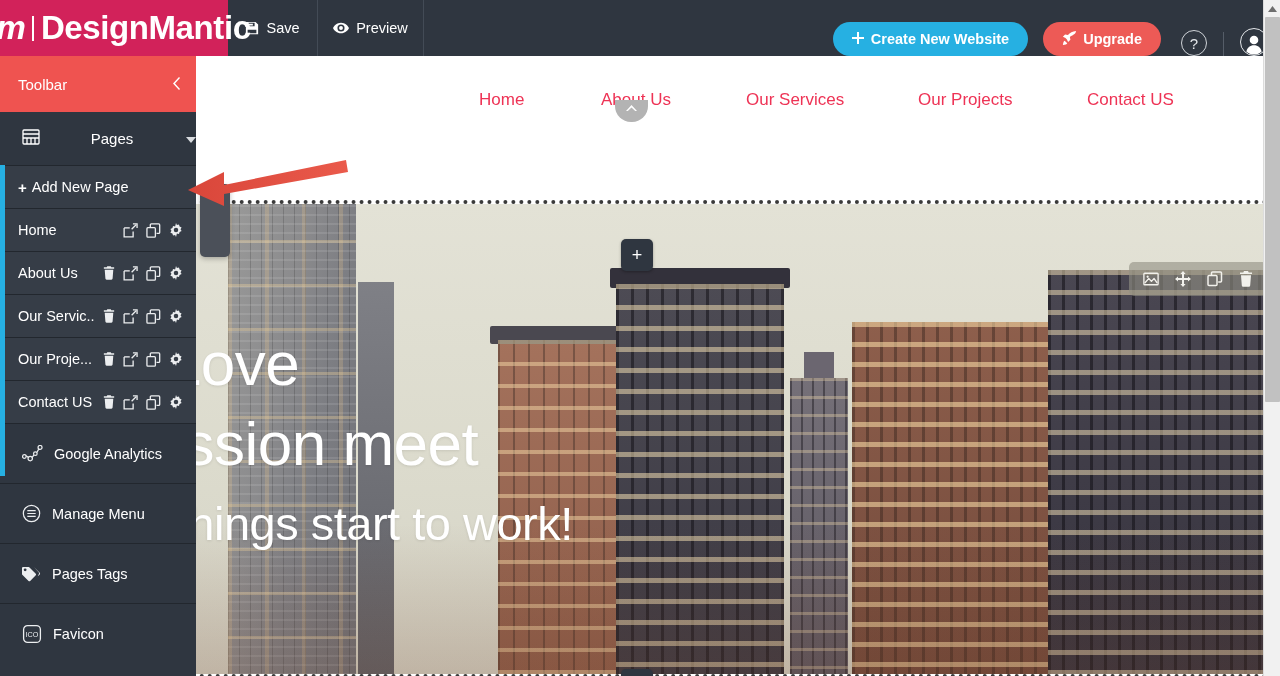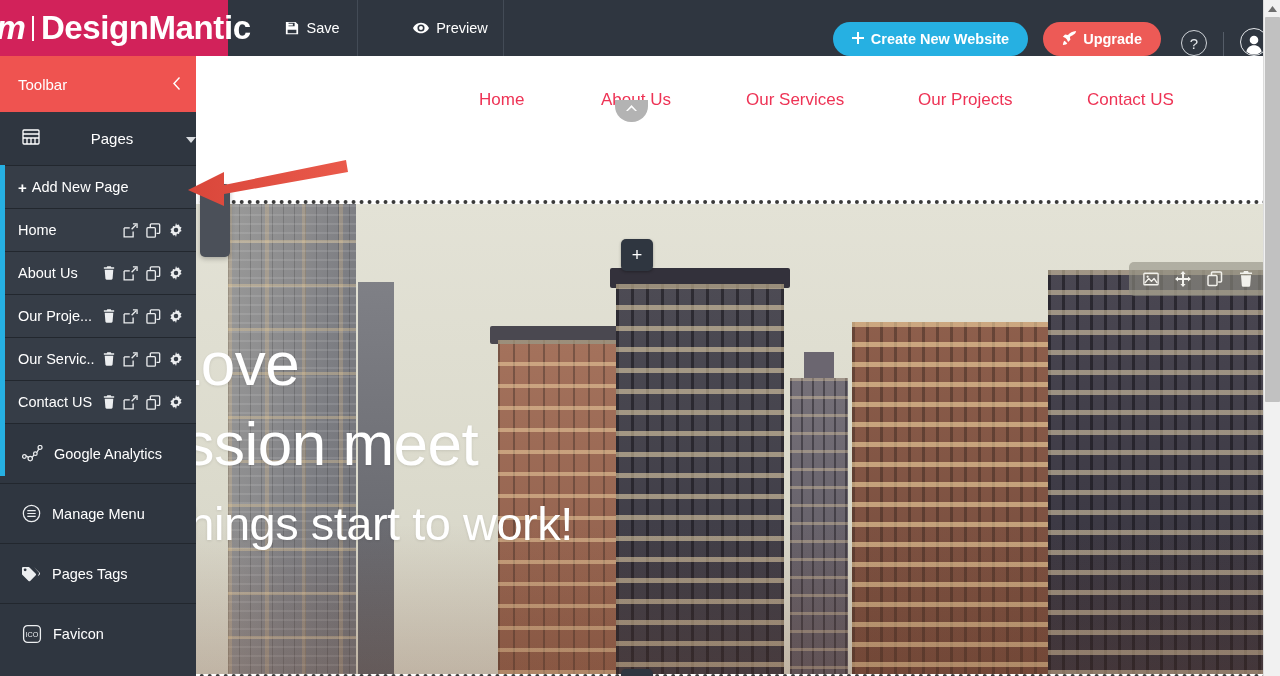--- a/index.html
+++ b/index.html
@@ -20,21 +20,21 @@
     width:228px; height:56px; background:#d2225a;
     display:flex; align-items:center; justify-content:center;
   }
   .logo-text { display:flex; align-items:center; color:#fff; font-size:33px; font-weight:bold; letter-spacing:-0.4px; }
   .logo-dm { font-style:italic; font-weight:bold; letter-spacing:-1px; }
   .logo-sep { width:2px; height:25px; background:#fff; margin:0 7px; display:inline-block; }
 
   .hbtn {
     display:flex; align-items:center; justify-content:center; gap:7px;
     color:#ffffff; font-size:14.5px; cursor:pointer;
-    border-right:1px solid #434b56; width:90px; height:56px;margin-left:40px;
+    border-right:1px solid #434b56; width:90px; height:56px;
   }
   .hbtn:first-of-type { border-left:1px solid #434b56; }
   .hbtn.save { width:90px; }
   .hbtn.preview { width:106px; }
   .hbtn.publish { width:102px; }
   .hbtn svg { display:block; }
 
   .header-spacer { flex:1; }
   .header-right { display:flex; align-items:flex-end; gap:4px; padding-right:12px; }
   .pill {
@@ -438,21 +438,21 @@
         <span>
             <svg width="14" height="14" viewBox="0 0 16 16" fill="#eceef0">
               <path d="M8 0l1 2.2 2.4-.6.7 2.4 2.3 1-1.2 2.1 1.2 2.1-2.3 1-.7 2.4-2.4-.6L8 16l-1-2.2-2.4.6-.7-2.4-2.3-1L2.8 8.9 1.6 6.8l2.3-1 .7-2.4 2.4.6z"></path>
               <circle cx="8" cy="8" r="2.6" fill="#363d47"></circle>
             </svg>
           </span>
       </span>
     </div>
 
     <div class="sb-item">
-      <span class="label">Our Proje...</span>
+      <span class="label">Our Servic..</span>
       <span class="sb-icons">
         <span>
             <svg width="12" height="14" viewBox="0 0 14 16" fill="#eceef0">
               <path d="M5 0h4l.7 1.4H13V3H1V1.4h3.3L5 0zM2 4.2h10l-.8 10.3a1.4 1.4 0 01-1.4 1.3H4.2a1.4 1.4 0 01-1.4-1.3L2 4.2z"></path>
             </svg>
           </span>
         <span>
             <svg width="15" height="15" viewBox="0 0 16 16" fill="none" stroke="#eceef0" stroke-width="1.4">
               <path d="M14 1.8L9.2 6.6M1.2 5.2v9.6h9.6V9"></path>
               <path d="M10.6 1h4.4v4.4"></path>
@@ -468,21 +468,21 @@
         <span>
             <svg width="14" height="14" viewBox="0 0 16 16" fill="#eceef0">
               <path d="M8 0l1 2.2 2.4-.6.7 2.4 2.3 1-1.2 2.1 1.2 2.1-2.3 1-.7 2.4-2.4-.6L8 16l-1-2.2-2.4.6-.7-2.4-2.3-1L2.8 8.9 1.6 6.8l2.3-1 .7-2.4 2.4.6z"></path>
               <circle cx="8" cy="8" r="2.6" fill="#363d47"></circle>
             </svg>
           </span>
       </span>
     </div>
 
     <div class="sb-item">
-      <span class="label">Our Servic..</span>
+      <span class="label">Our Proje...</span>
       <span class="sb-icons">
         <span>
             <svg width="12" height="14" viewBox="0 0 14 16" fill="#eceef0">
               <path d="M5 0h4l.7 1.4H13V3H1V1.4h3.3L5 0zM2 4.2h10l-.8 10.3a1.4 1.4 0 01-1.4 1.3H4.2a1.4 1.4 0 01-1.4-1.3L2 4.2z"></path>
             </svg>
           </span>
         <span>
             <svg width="15" height="15" viewBox="0 0 16 16" fill="none" stroke="#eceef0" stroke-width="1.4">
               <path d="M14 1.8L9.2 6.6M1.2 5.2v9.6h9.6V9"></path>
               <path d="M10.6 1h4.4v4.4"></path>

